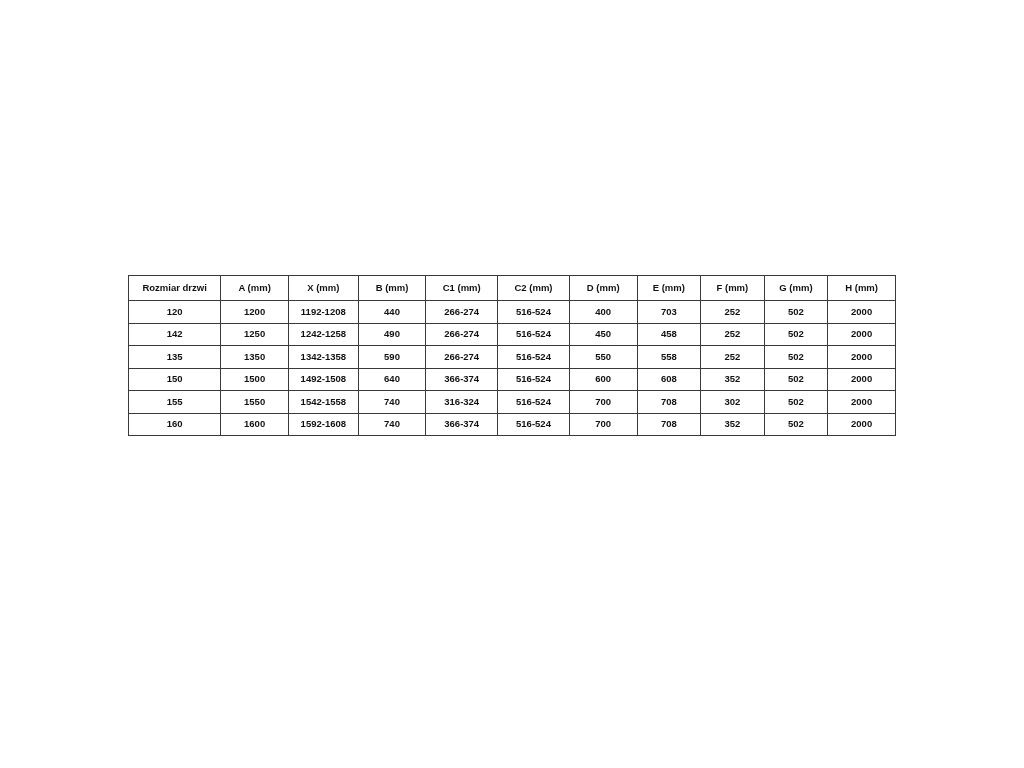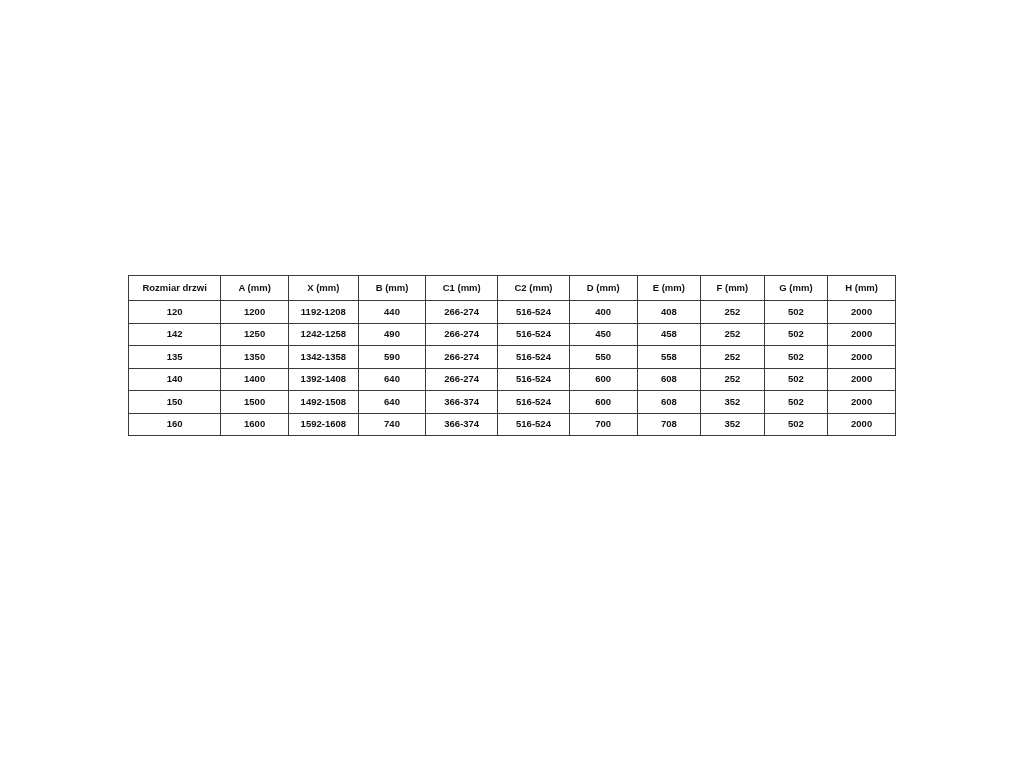--- a/index.html
+++ b/index.html
@@ -102,21 +102,21 @@
       </thead>
       <tbody>
         <tr>
           <td>120</td>
           <td>1200</td>
           <td>1192-1208</td>
           <td>440</td>
           <td>266-274</td>
           <td>516-524</td>
           <td>400</td>
-          <td>408</td>
+          <td>703</td>
           <td>252</td>
           <td>502</td>
           <td>2000</td>
         </tr>
         <tr>
           <td>142</td>
           <td>1250</td>
           <td>1242-1258</td>
           <td>490</td>
           <td>266-274</td>
@@ -134,42 +134,42 @@
           <td>590</td>
           <td>266-274</td>
           <td>516-524</td>
           <td>550</td>
           <td>558</td>
           <td>252</td>
           <td>502</td>
           <td>2000</td>
         </tr>
         <tr>
-          <td>140</td>
-          <td>1400</td>
-          <td>1392-1408</td>
-          <td>640</td>
-          <td>266-274</td>
-          <td>516-524</td>
-          <td>600</td>
-          <td>608</td>
-          <td>252</td>
-          <td>502</td>
-          <td>2000</td>
-        </tr>
-        <tr>
           <td>150</td>
           <td>1500</td>
           <td>1492-1508</td>
           <td>640</td>
           <td>366-374</td>
           <td>516-524</td>
           <td>600</td>
           <td>608</td>
           <td>352</td>
+          <td>502</td>
+          <td>2000</td>
+        </tr>
+        <tr>
+          <td>155</td>
+          <td>1550</td>
+          <td>1542-1558</td>
+          <td>740</td>
+          <td>316-324</td>
+          <td>516-524</td>
+          <td>700</td>
+          <td>708</td>
+          <td>302</td>
           <td>502</td>
           <td>2000</td>
         </tr>
         <tr>
           <td>160</td>
           <td>1600</td>
           <td>1592-1608</td>
           <td>740</td>
           <td>366-374</td>
           <td>516-524</td>

